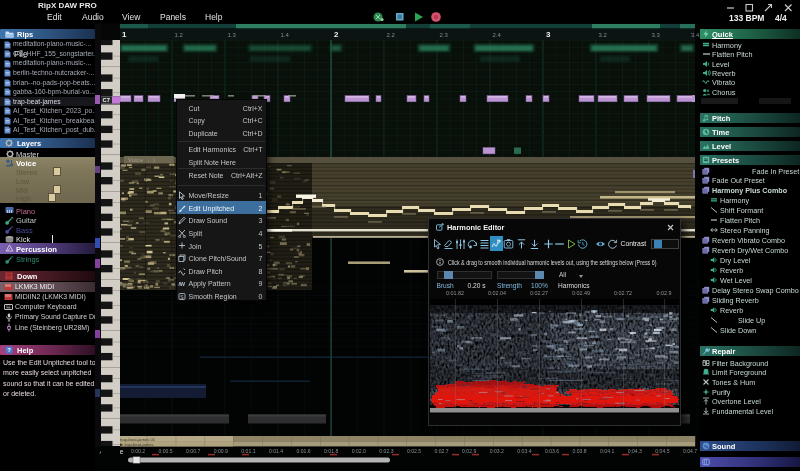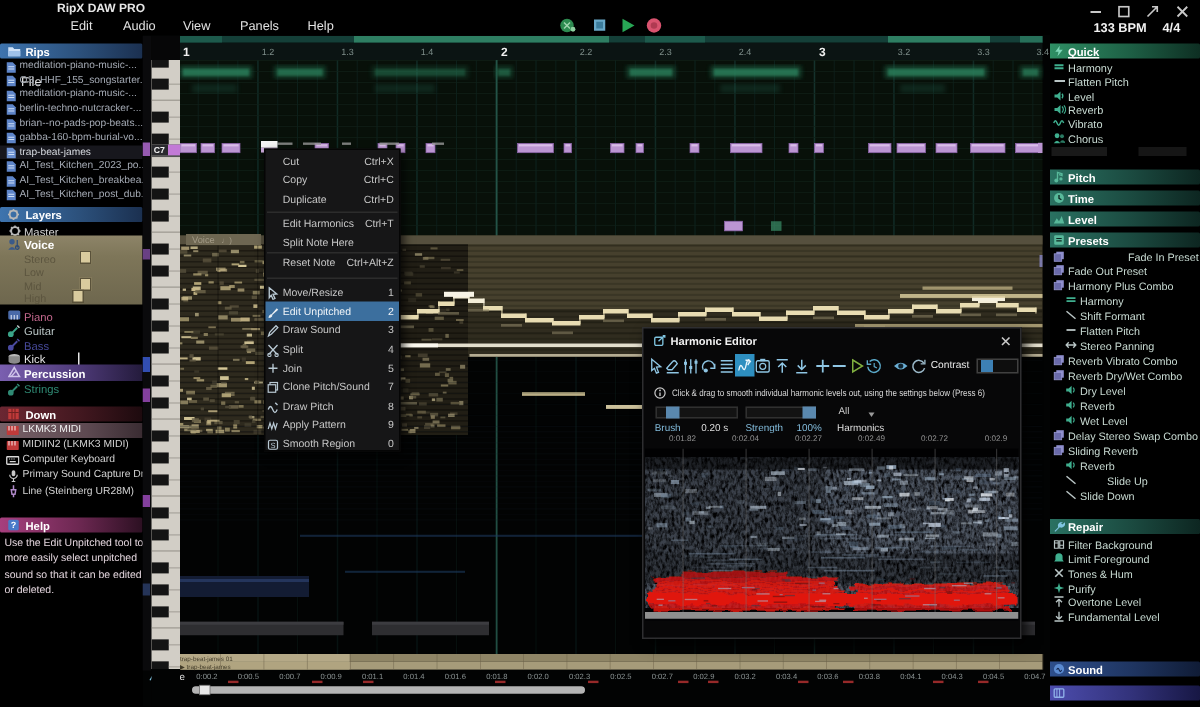--- a/index.html
+++ b/index.html
@@ -258,21 +258,21 @@
 <div style="position:absolute;left:712px;top:167.5px;font-size:7.2px;color:#c8dad2;font-weight:normal;white-space:nowrap;line-height:1;margin-left:40px;">Fade In Preset</div>
 <svg style="left:702px;top:176.45px" width="8" height="8" viewBox="0 0 8 8">
     <rect x="2.2" y="0.8" width="5" height="5" fill="#8d8dcc"></rect>
     <rect x="0.8" y="2.2" width="5" height="5" fill="#6a6aaa" stroke="#9a9ad4" stroke-width="0.5"></rect>
   </svg>
 <div style="position:absolute;left:712px;top:177.45px;font-size:7.2px;color:#c8dad2;font-weight:normal;white-space:nowrap;line-height:1;">Fade Out Preset</div>
 <svg style="left:702px;top:186.4px" width="8" height="8" viewBox="0 0 8 8">
     <rect x="2.2" y="0.8" width="5" height="5" fill="#8d8dcc"></rect>
     <rect x="0.8" y="2.2" width="5" height="5" fill="#6a6aaa" stroke="#9a9ad4" stroke-width="0.5"></rect>
   </svg>
-<div style="position:absolute;left:712px;top:187.4px;font-size:7.2px;color:#c8dad2;font-weight:normal;white-space:nowrap;line-height:1;">Harmony Plus Combo</div>
+<div style="position:absolute;left:712px;top:187.4px;font-size:7.2px;color:#c8dad2;font-weight:bold;white-space:nowrap;line-height:1;">Harmony Plus Combo</div>
 <svg style="left:710px;top:196.35px" width="8" height="8" viewBox="0 0 8 8">
     <path d="M1 2.8 h6 M1 4.8 h6" stroke="#3fae8e" stroke-width="1.2"></path>
   </svg>
 <div style="position:absolute;left:720px;top:197.35px;font-size:7.2px;color:#c8dad2;font-weight:normal;white-space:nowrap;line-height:1;">Harmony</div>
 <svg style="left:710px;top:206.3px" width="8" height="8" viewBox="0 0 8 8">
     <path d="M1 1.5 L7 6.5" stroke="#b9c5c5" stroke-width="1"></path>
   </svg>
 <div style="position:absolute;left:720px;top:207.3px;font-size:7.2px;color:#c8dad2;font-weight:normal;white-space:nowrap;line-height:1;">Shift Formant</div>
 <svg style="left:710px;top:216.25px" width="8" height="8" viewBox="0 0 8 8">
     <path d="M1 4 h6" stroke="#b9c5c5" stroke-width="1.2"></path>

